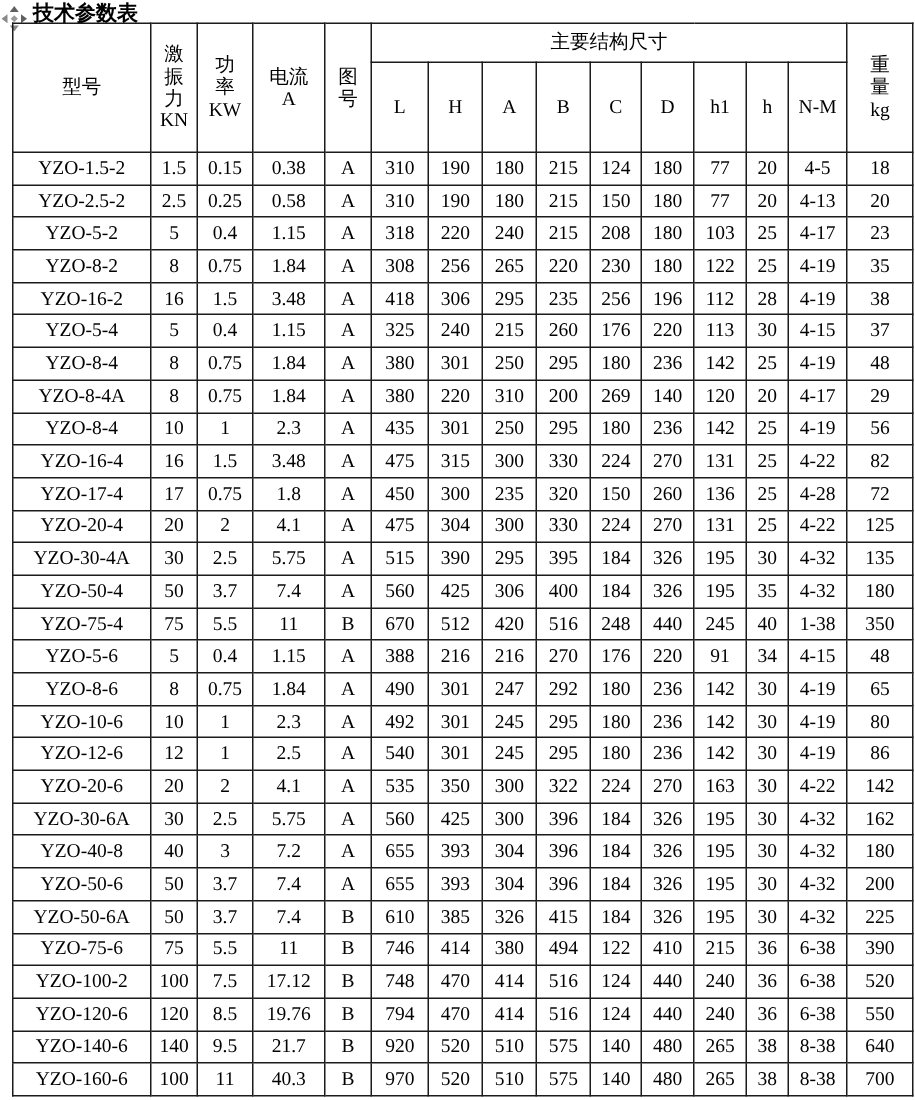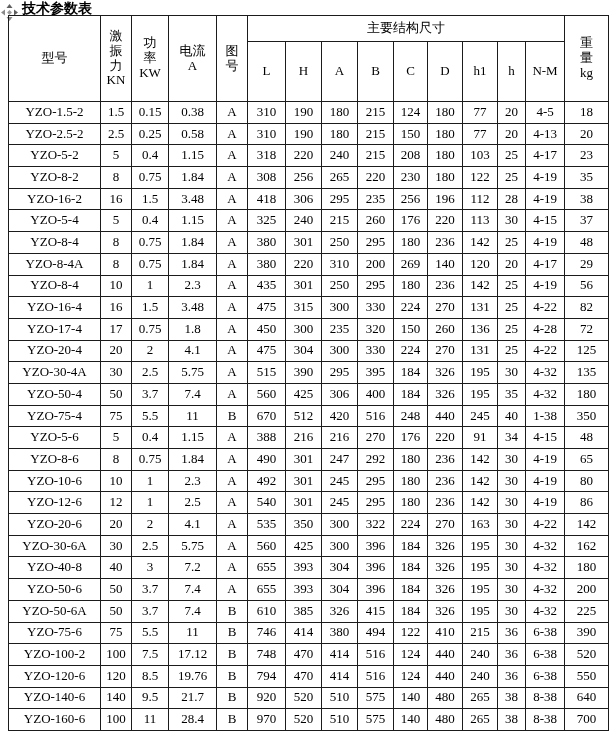--- a/index.html
+++ b/index.html
@@ -606,21 +606,21 @@
           <td>480</td>
           <td>265</td>
           <td>38</td>
           <td>8-38</td>
           <td>640</td>
         </tr>
         <tr>
           <td>YZO-160-6</td>
           <td>100</td>
           <td>11</td>
-          <td>28.4</td>
+          <td>40.3</td>
           <td>B</td>
           <td>970</td>
           <td>520</td>
           <td>510</td>
           <td>575</td>
           <td>140</td>
           <td>480</td>
           <td>265</td>
           <td>38</td>
           <td>8-38</td>

